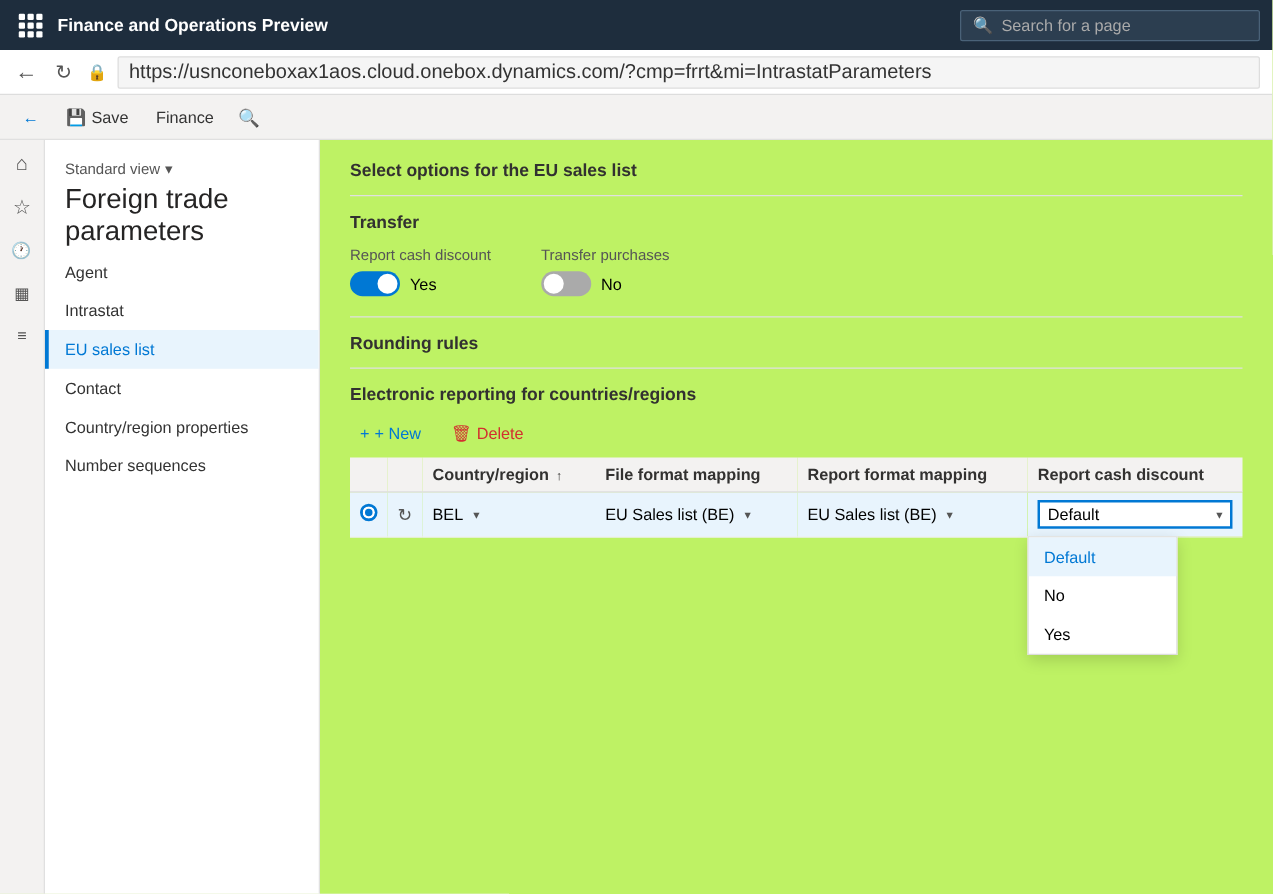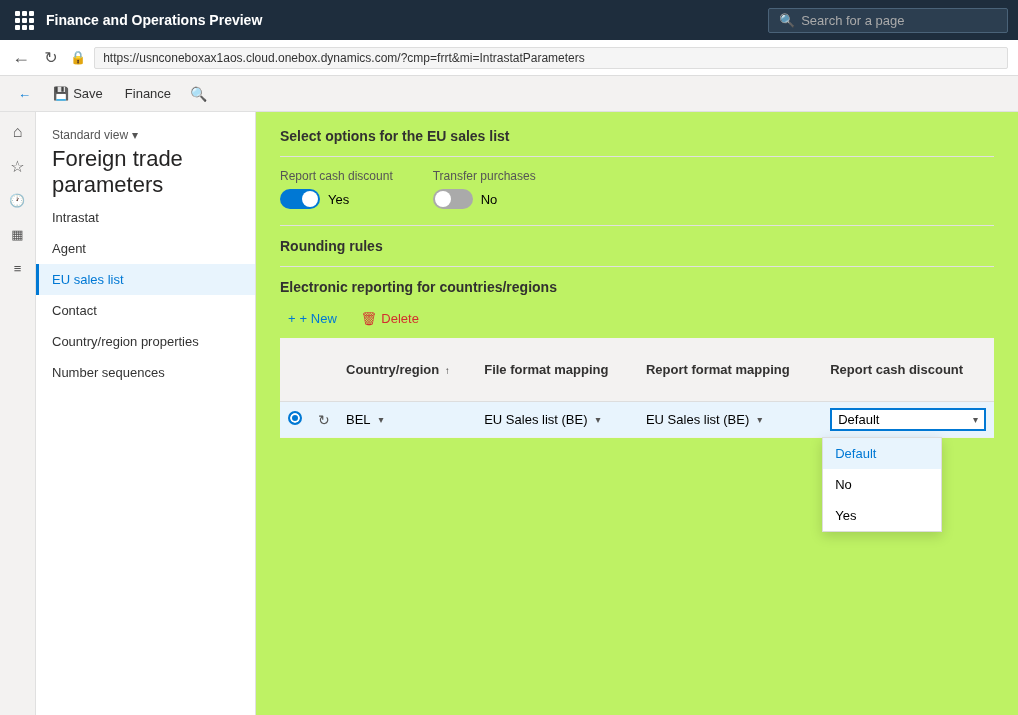--- a/index.html
+++ b/index.html
@@ -56,21 +56,21 @@
       width: 22px; height: 22px;
       display: flex; align-items: center; justify-content: center;
       cursor: pointer; color: #555; font-size: 14px;
     }
     .url-box {
       flex: 1;
       background: #f5f5f5;
       border: 1px solid #ddd;
       border-radius: 2px;
       padding: 3px 8px;
-      font-size: 12px;
+      font-size: 16px;
       color: #333;
     }
 
     
     .command-bar {
       display: flex;
       align-items: center;
       background: #f3f2f1;
       border-bottom: 1px solid #e0e0e0;
       padding: 4px 10px;
@@ -227,21 +227,21 @@
 
     
     .data-table {
       width: 100%;
       border-collapse: collapse;
       font-size: 13px;
     }
     .data-table th {
       background: #f3f2f1;
       border-bottom: 1px solid #ddd;
-      padding: 24px 8px;
+      padding: 6px 8px;
       text-align: left;
       font-weight: 600;
       color: #323130;
       white-space: nowrap;
       margin-top: 21px;
     }
     .data-table td {
       border-bottom: 1px solid #f0f0f0;
       padding: 6px 8px;
       vertical-align: middle;
@@ -355,44 +355,45 @@
   <div class="sidebar">
     <div class="page-header">
       <div class="standard-view">
         <span>Standard view</span>
         <span>▾</span>
       </div>
       <div class="page-title">Foreign trade parameters</div>
     </div>
 
     <div class="nav-item">
+      <span>Agent</span>
+    </div>
+    <div class="nav-item">
       <span>Intrastat</span>
-    </div>
-    <div class="nav-item">
-      <span>Agent</span>
     </div>
     <div class="nav-item active">
       <span>EU sales list</span>
     </div>
     <div class="nav-item">
       <span>Contact</span>
     </div>
     <div class="nav-item">
       <span>Country/region properties</span>
     </div>
     <div class="nav-item">
       <span>Number sequences</span>
     </div>
   </div>
 
   <div class="content-area">
     <div class="section-title">Select options for the EU sales list</div>
 
     <hr class="divider">
 
+    <div class="section-heading">Transfer</div>
 
     <div class="form-row">
       <div class="form-field">
         <span class="field-label">Report cash discount</span>
         <div class="toggle-container">
           <div class="toggle on">
             <div class="toggle-thumb"></div>
           </div>
           <span class="toggle-label">Yes</span>
         </div>

